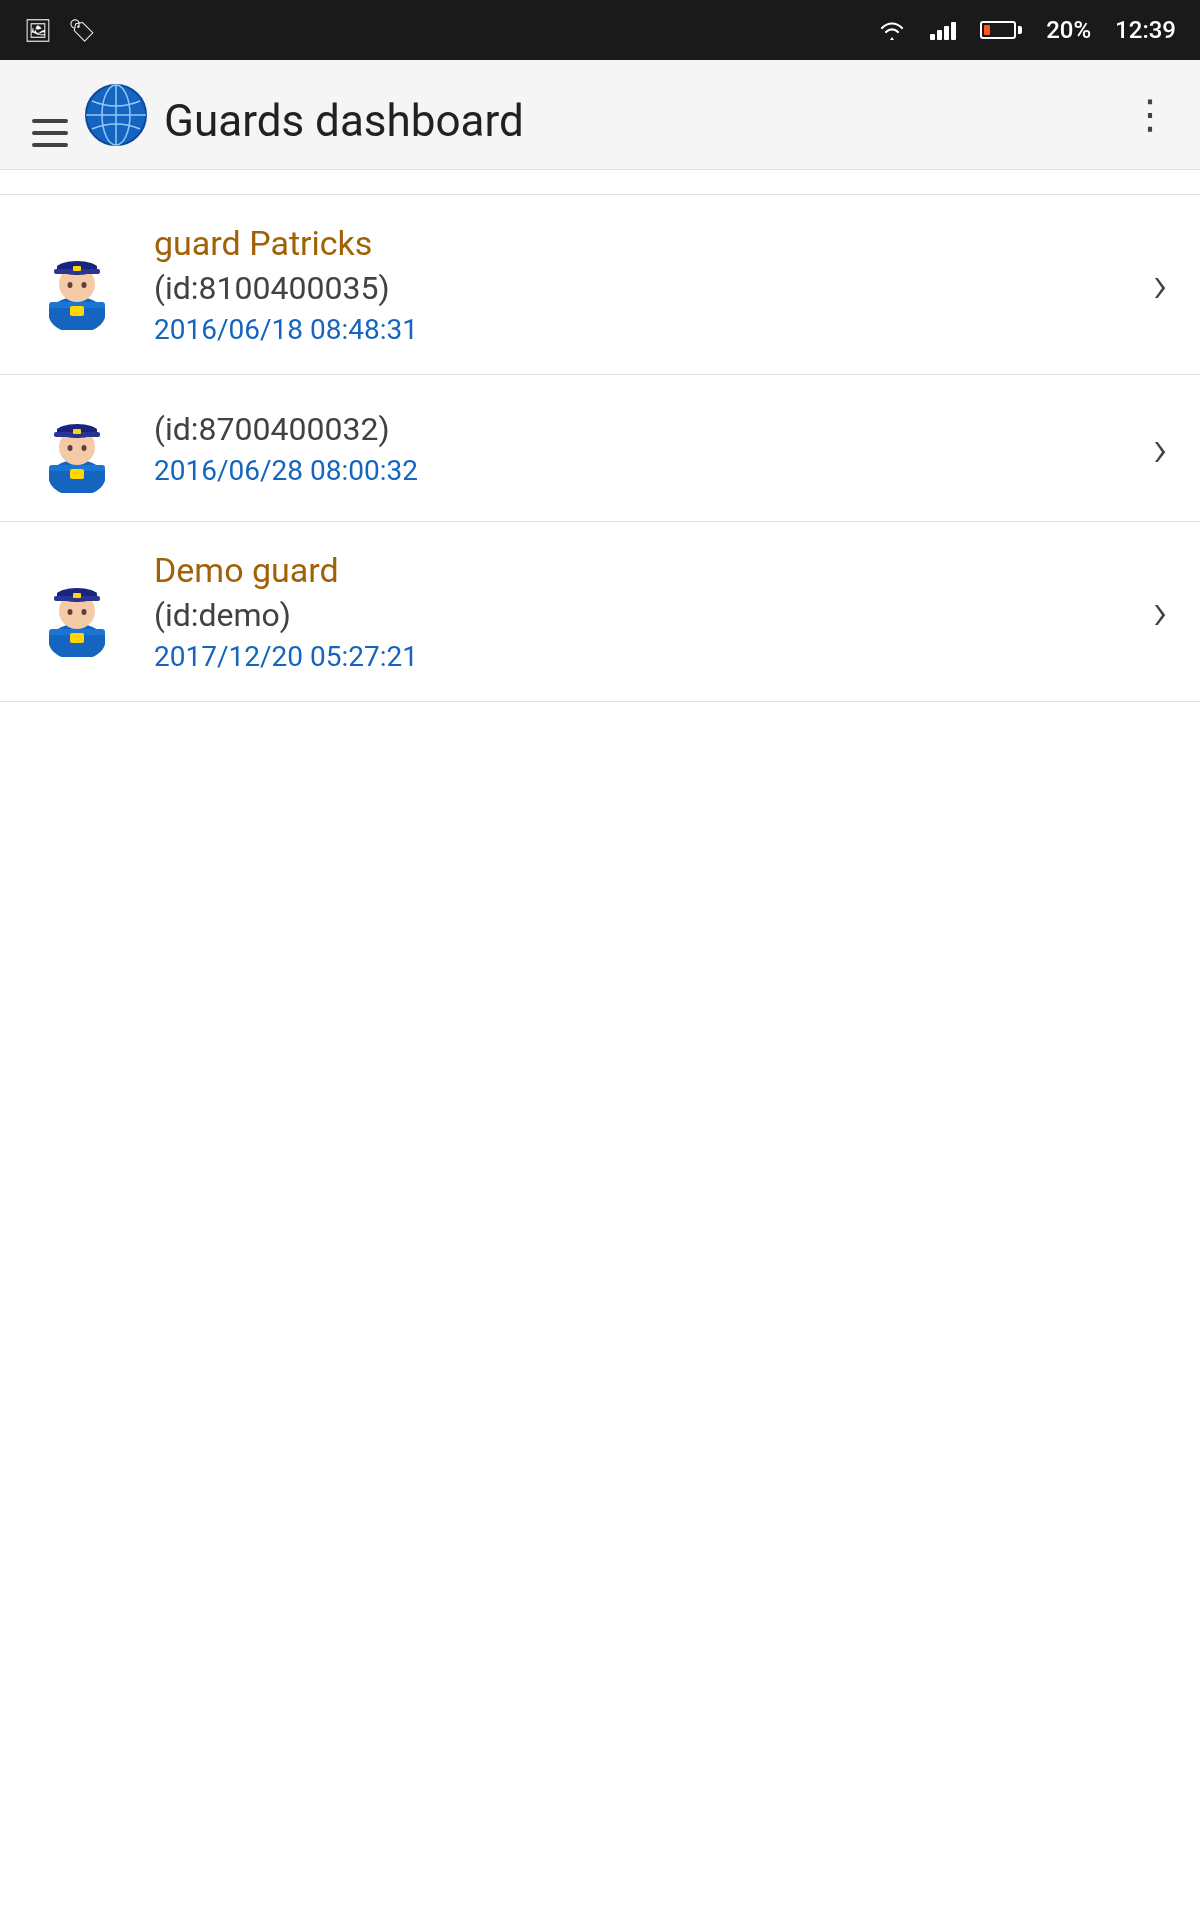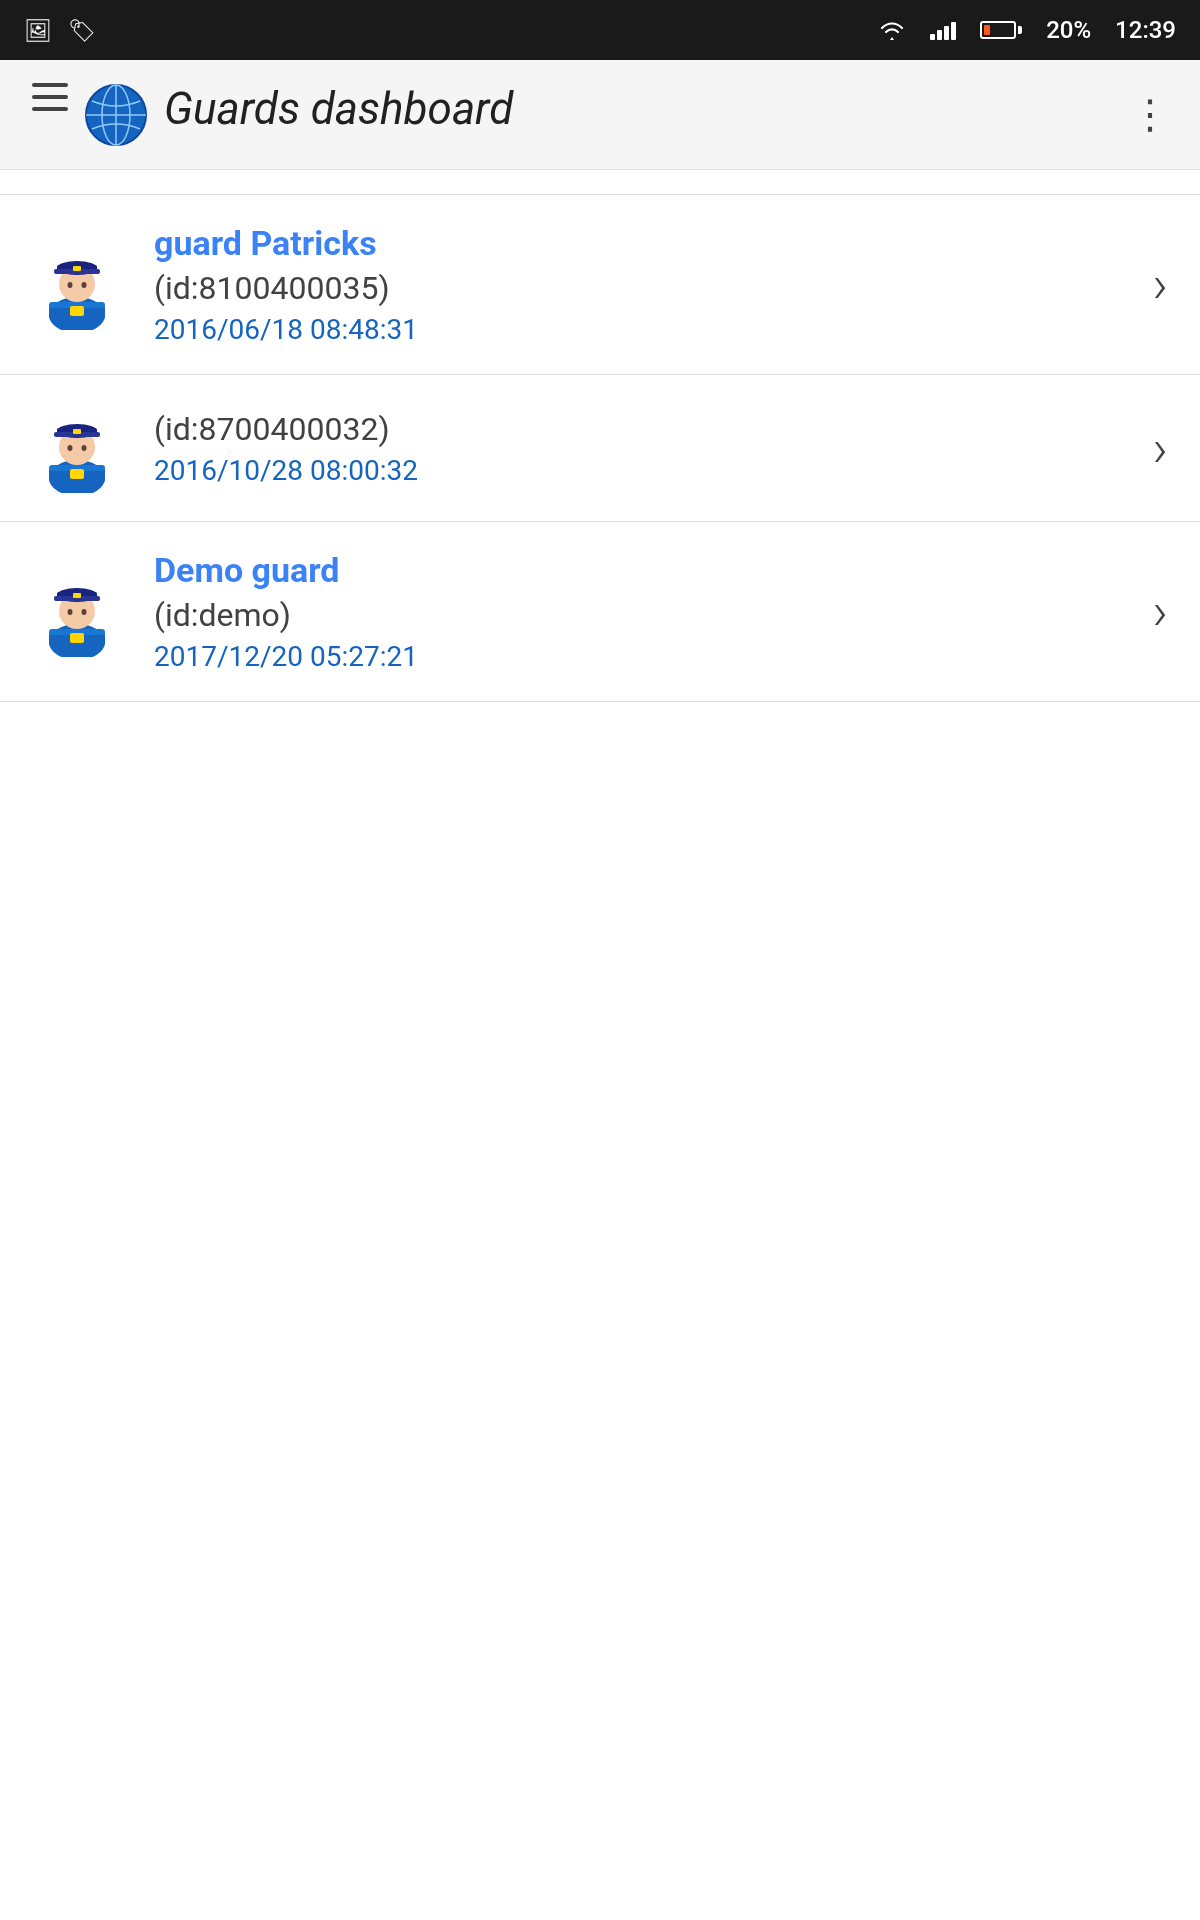--- a/index.html
+++ b/index.html
@@ -53,23 +53,22 @@
       background: #f5f5f5;
       display: flex;
       align-items: center;
       justify-content: space-between;
       padding: 0 32px;
       border-bottom: 1px solid #e0e0e0;
     }
 
     .toolbar-left {
       display: flex;
-      align-items: flex-start;
+      align-items: flex-end;
       gap: 16px;
-      font-style: italic;
     }
 
     .toolbar-title {
       font-size: 44px;
       font-weight: 400;
       color: #212121;
     }
 
     .globe-icon {
       width: 64px;
@@ -126,22 +125,22 @@
       flex-shrink: 0;
     }
 
     
     .guard-info {
       flex: 1;
     }
 
     .guard-name {
       font-size: 34px;
-      font-weight: 700;
-      color: #3b82f6;
+      font-weight: 400;
+      color: #a16207;
       margin-bottom: 6px;
     }
 
     .guard-id {
       font-size: 32px;
       color: #424242;
       margin-bottom: 6px;
     }
 
     .guard-date {
@@ -298,21 +297,21 @@
       <rect x="22" y="29" width="46" height="5" rx="2" fill="#283593"></rect>
       <rect x="41" y="26" width="8" height="5" rx="1" fill="#ffd600"></rect>
       <ellipse cx="38" cy="45" rx="2.5" ry="3" fill="#5d4037"></ellipse>
       <ellipse cx="52" cy="45" rx="2.5" ry="3" fill="#5d4037"></ellipse>
       <rect x="17" y="62" width="56" height="20" rx="6" fill="#1565c0"></rect>
       <rect x="17" y="62" width="56" height="6" rx="3" fill="#1976d2"></rect>
       <rect x="38" y="66" width="14" height="10" rx="2" fill="#ffd600"></rect>
     </svg>
     <div class="guard-info">
       <div class="guard-id">(id:8700400032)</div>
-      <div class="guard-date">2016/10/28 08:00:32</div>
+      <div class="guard-date">2016/06/28 08:00:32</div>
     </div>
     <div class="chevron-right">›</div>
   </div>
 
   <div class="guard-item">
     <svg class="guard-avatar" viewBox="0 0 90 90" xmlns="http://www.w3.org/2000/svg">
       <ellipse cx="45" cy="75" rx="28" ry="18" fill="#1565c0"></ellipse>
       <circle cx="45" cy="44" r="18" fill="#f5cba7"></circle>
       <ellipse cx="45" cy="28" rx="20" ry="7" fill="#1a237e"></ellipse>
       <rect x="25" y="25" width="40" height="8" rx="2" fill="#1a237e"></rect>

